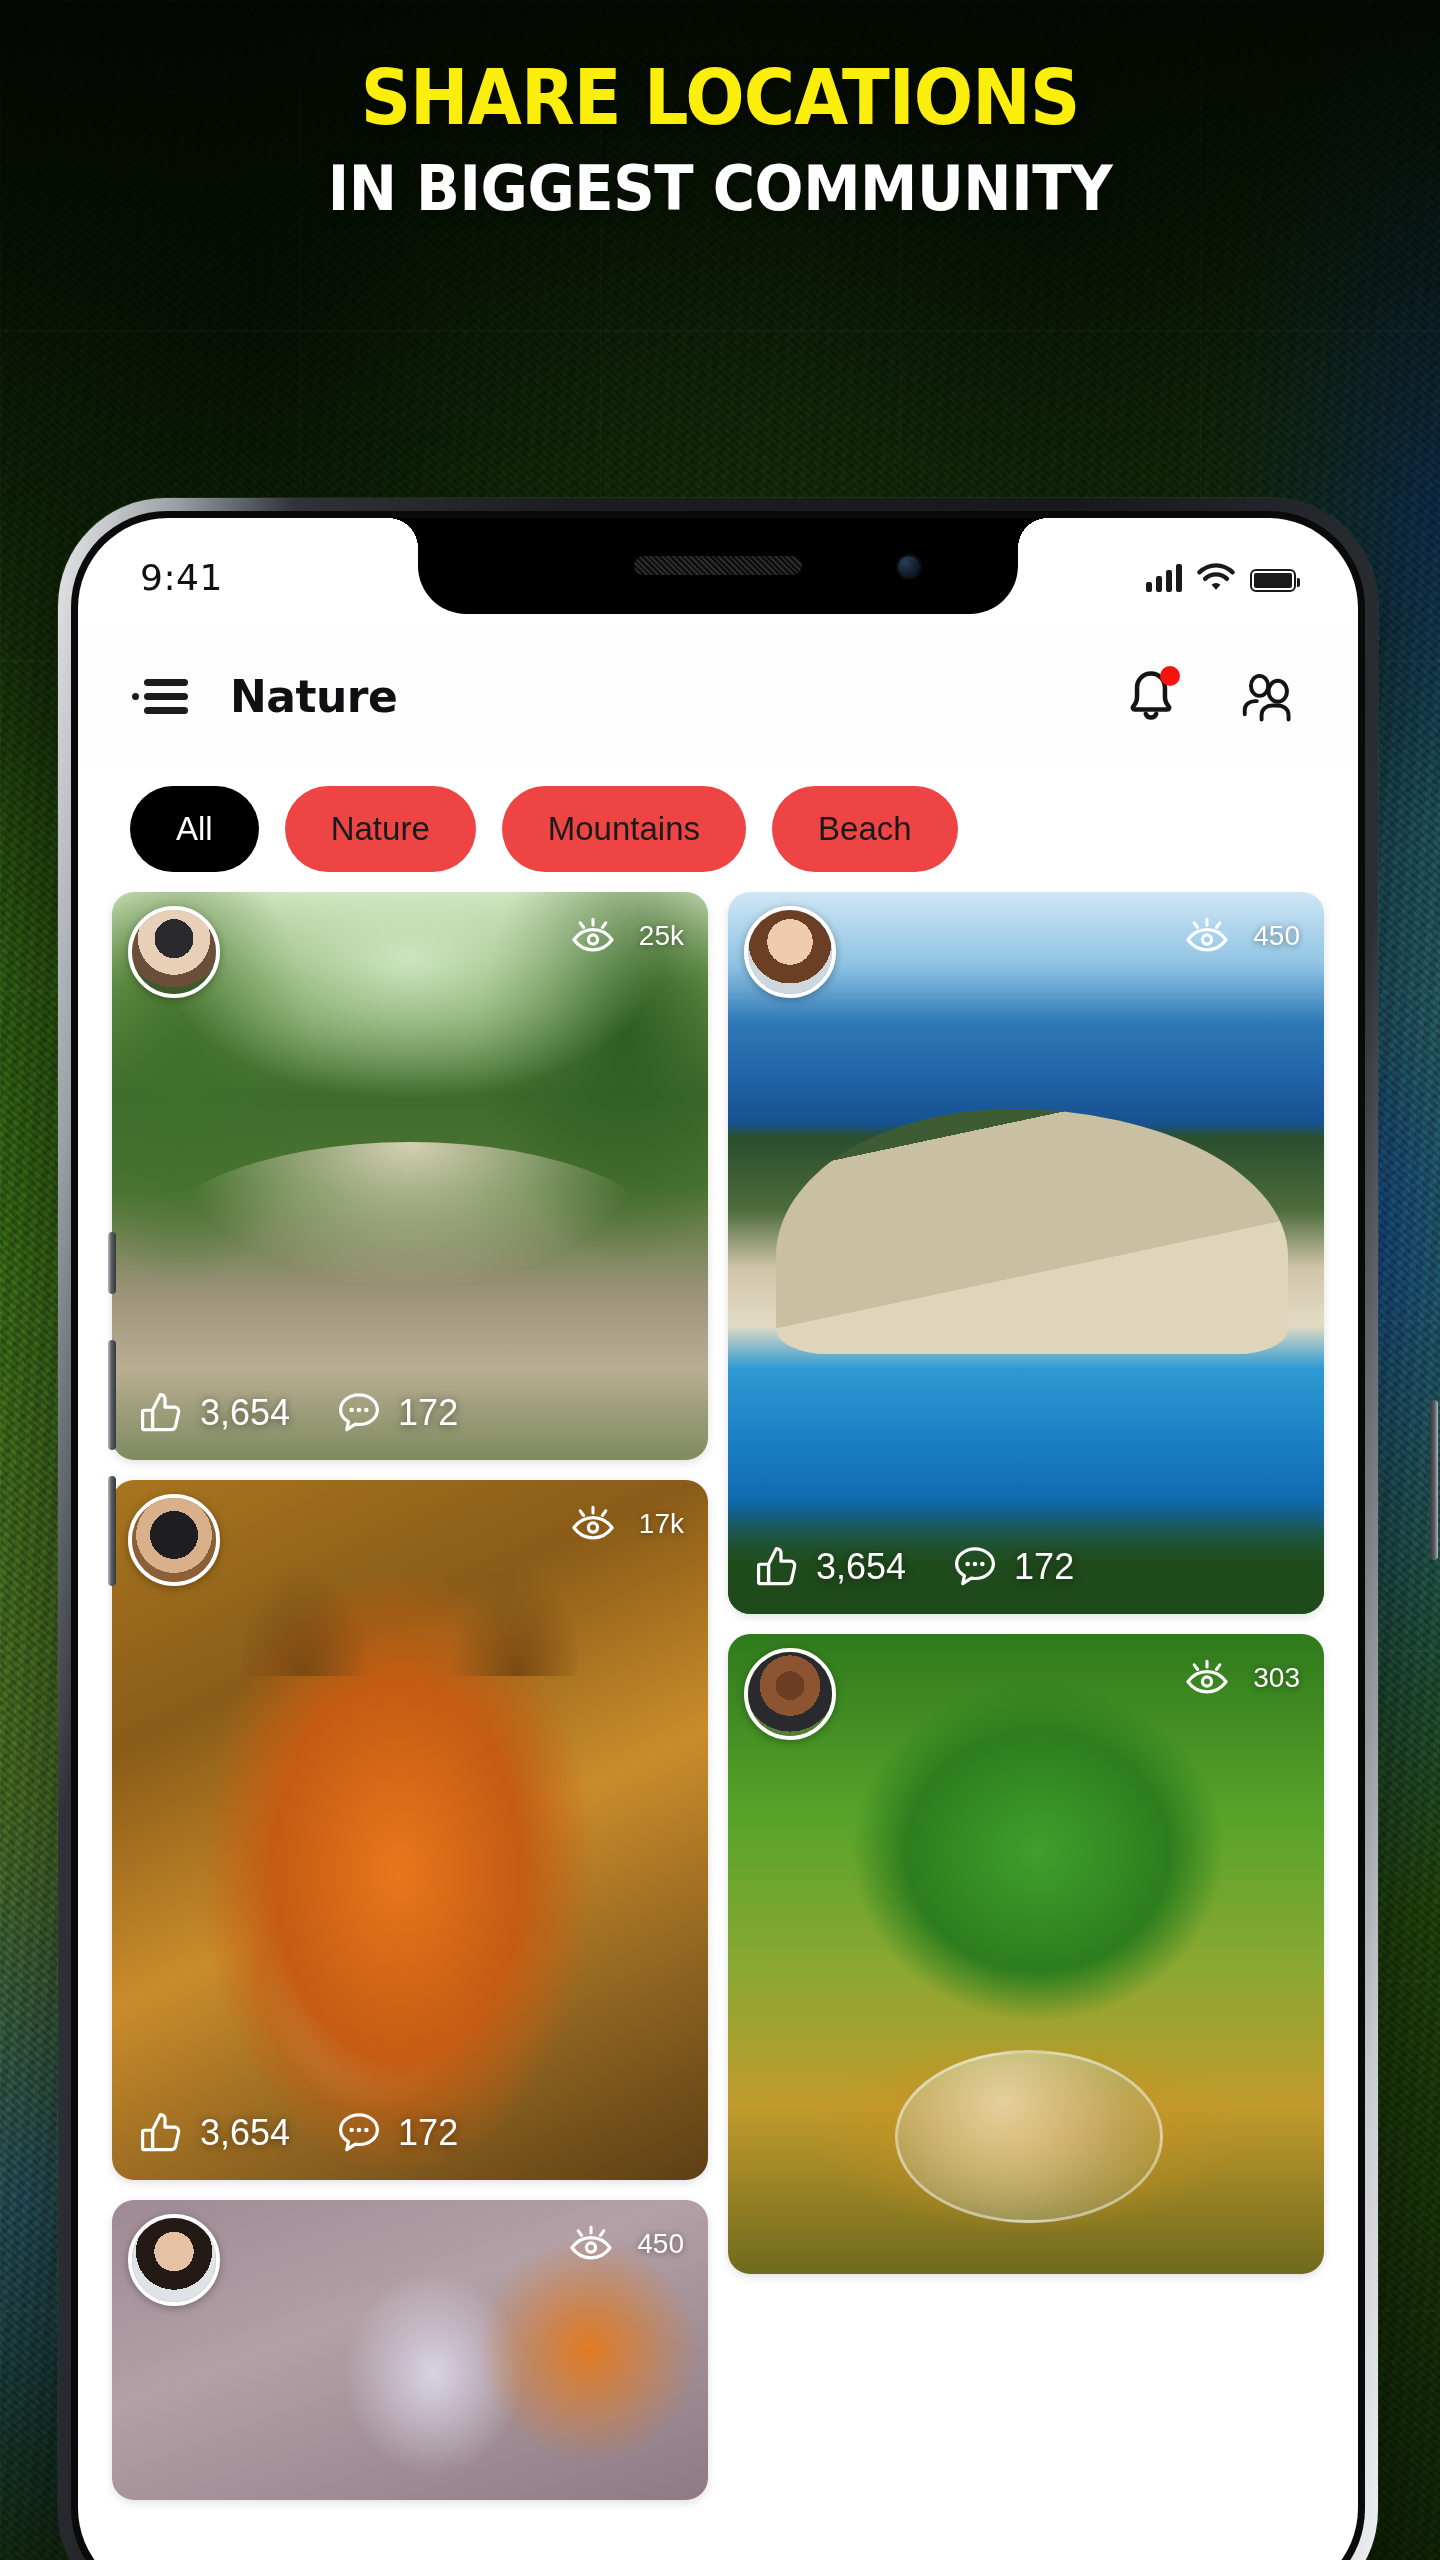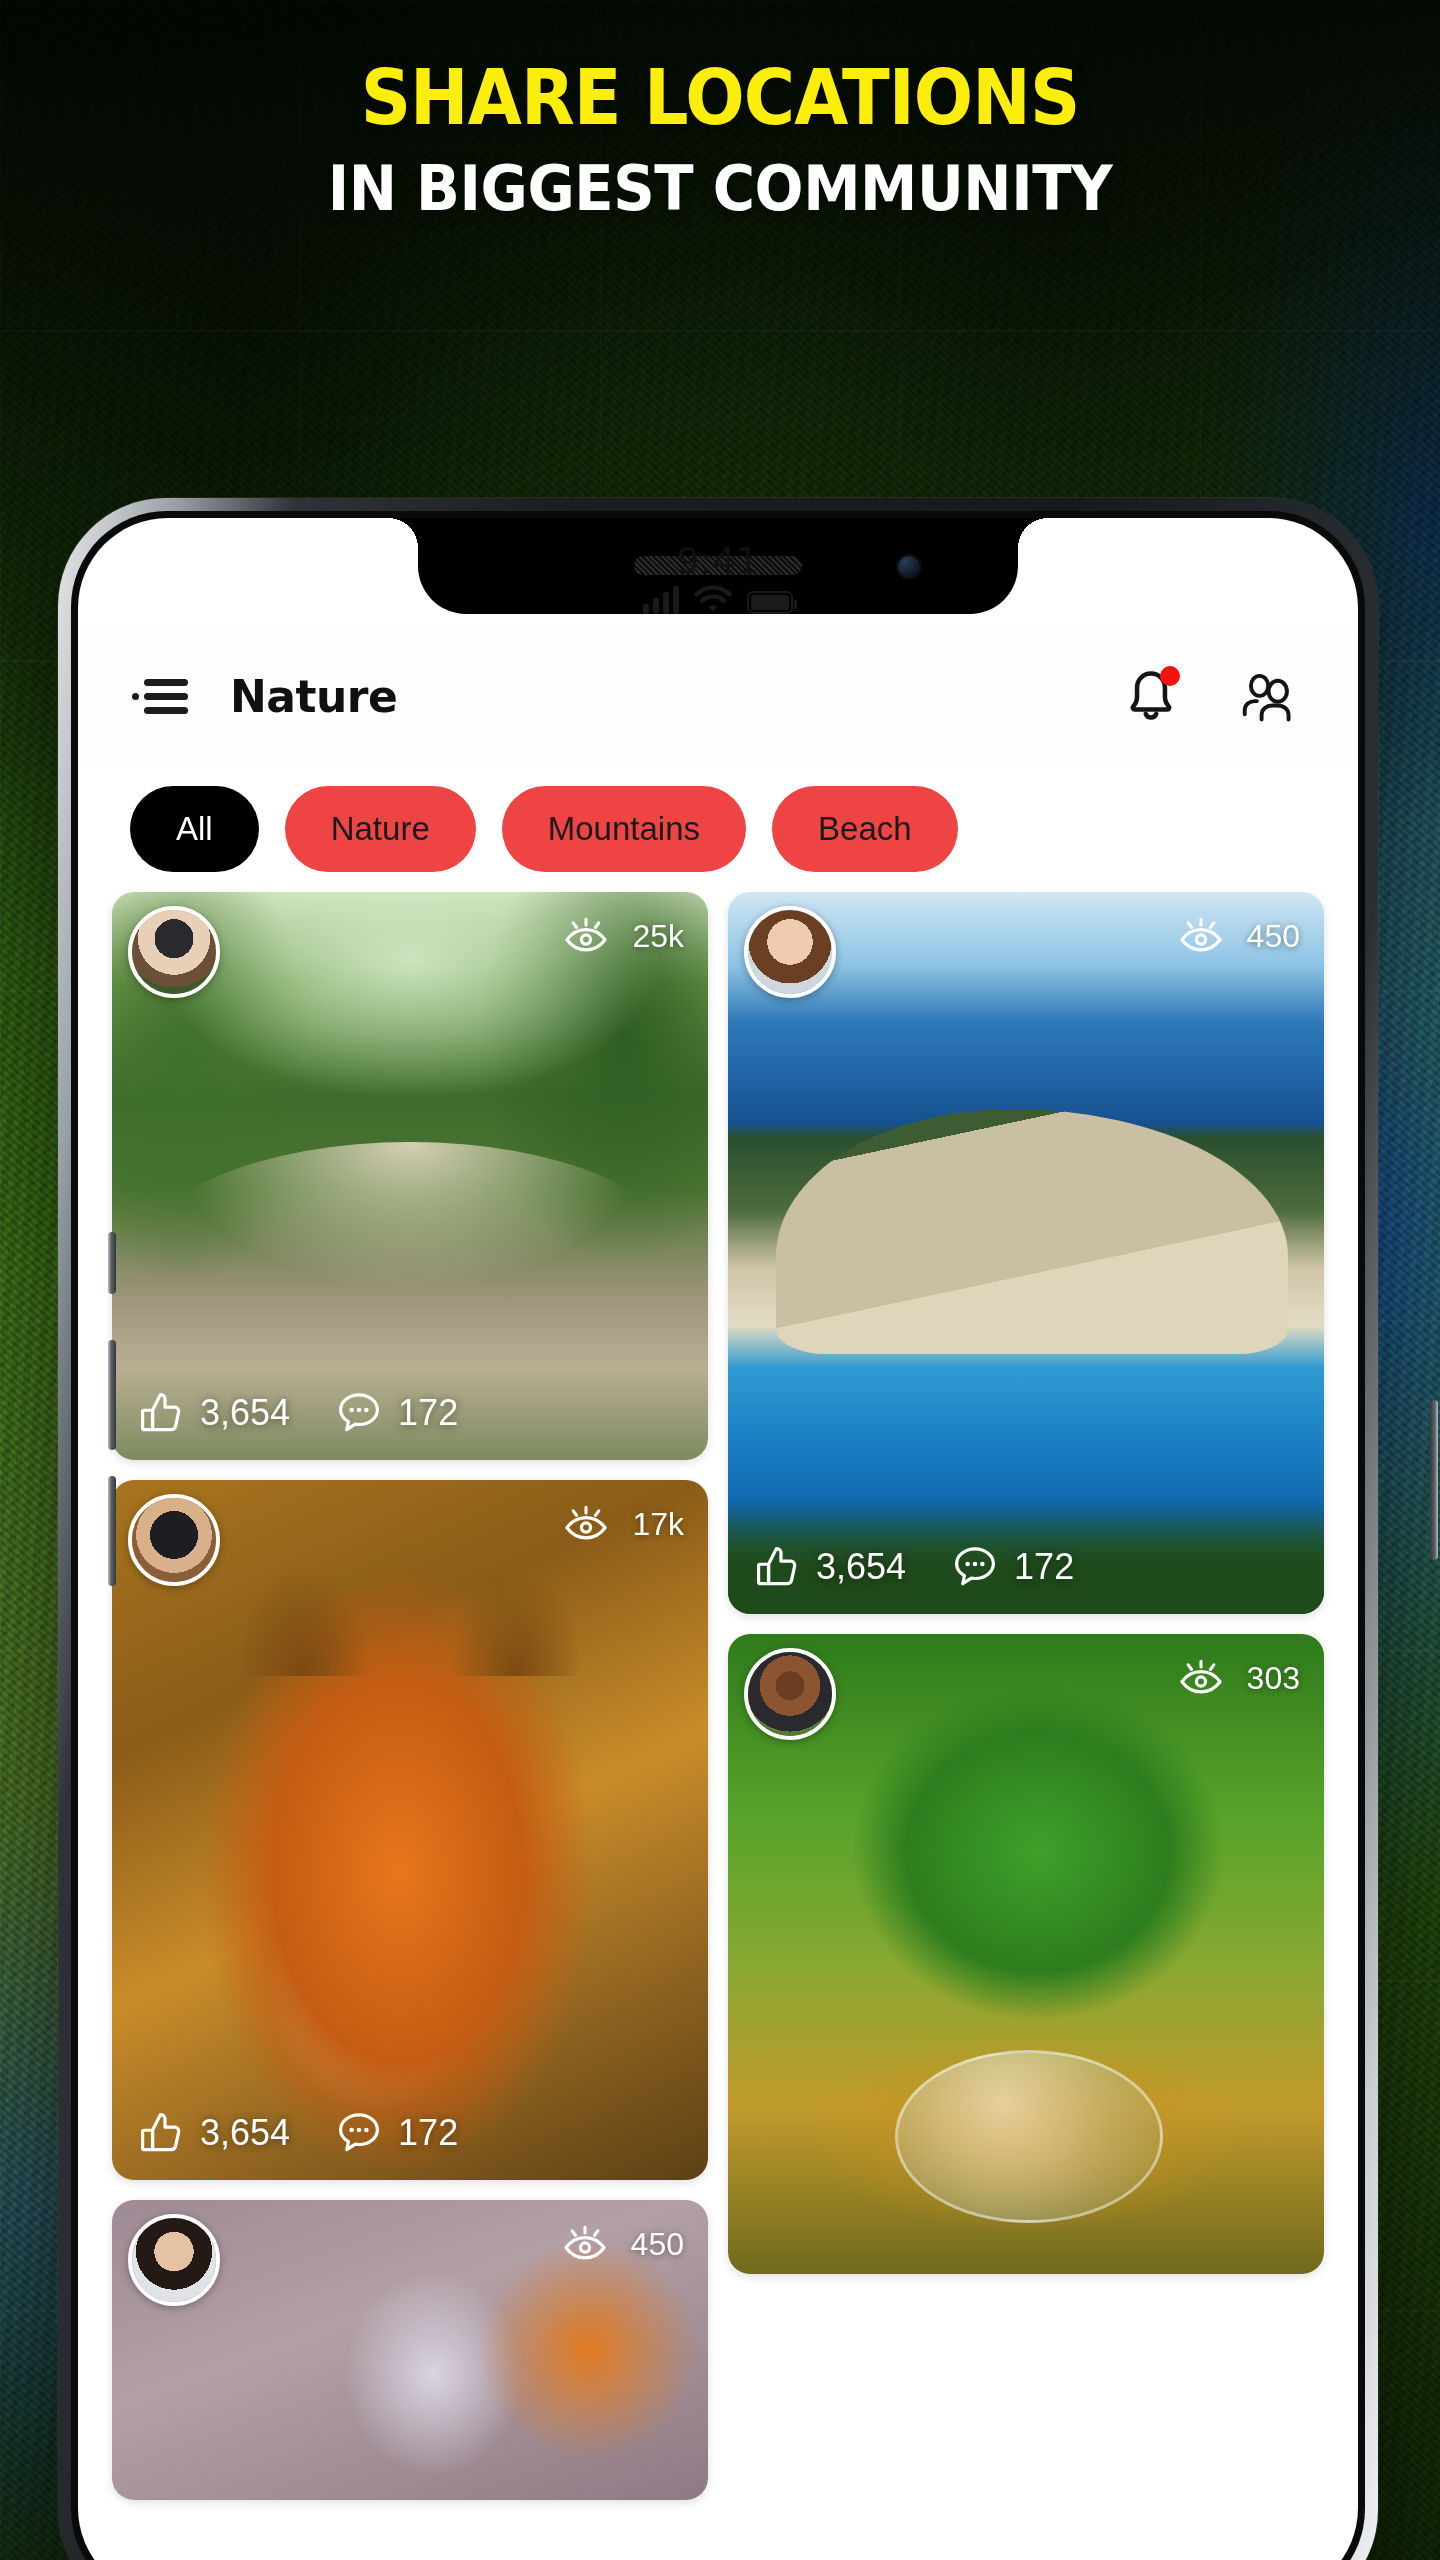--- a/index.html
+++ b/index.html
@@ -148,21 +148,20 @@
     background: radial-gradient(circle at 35% 30%, #2a3f58 0%, #101a28 55%, #05080d 100%);
     box-shadow: inset 0 0 0 2px #0a0a0a;
   }
 
   
   #statusbar {
     position: absolute; top: 0; left: 0; right: 0; height: 96px;
     display: flex; align-items: center; justify-content: space-between;
     padding: 22px 62px 0 62px;
     z-index: 6;
-    flex-direction: column;
   }
   #clock {
     font-family: "DejaVu Sans", sans-serif;
     font-size: 36px; font-weight: 500; color: #111;
     letter-spacing: .5px;
   }
   #status-right { display: flex; align-items: flex-end; gap: 14px; }
   .sig-bars { display: flex; align-items: flex-end; gap: 4px; height: 28px; }
   .sig-bars i { display: block; width: 6px; background: #1a1a1a; border-radius: 2px; }
   .sig-bars i:nth-child(1) { height: 10px; }
@@ -258,21 +257,21 @@
     border: 4px solid #ffffff;
     overflow: hidden;
     z-index: 3;
     box-shadow: 0 2px 8px rgba(0,0,0,.3);
   }
   .avatar > div { width: 100%; height: 100%; }
 
   .views {
     position: absolute; right: 24px; top: 22px;
     display: flex; align-items: center; gap: 24px;
-    color: #fff; font-size: 32px; font-weight: 400;
+    color: #fff; font-size: 28px; font-weight: 400;
     text-shadow: 0 1px 6px rgba(0,0,0,.45);
     z-index: 3;
     justify-content: space-between;
   }
   .views svg { width: 44px; height: 44px; display: block; }
 
   .stats {
     position: absolute; left: 26px; bottom: 24px;
     display: flex; align-items: center; gap: 46px;
     color: #fff; font-size: 36px;

